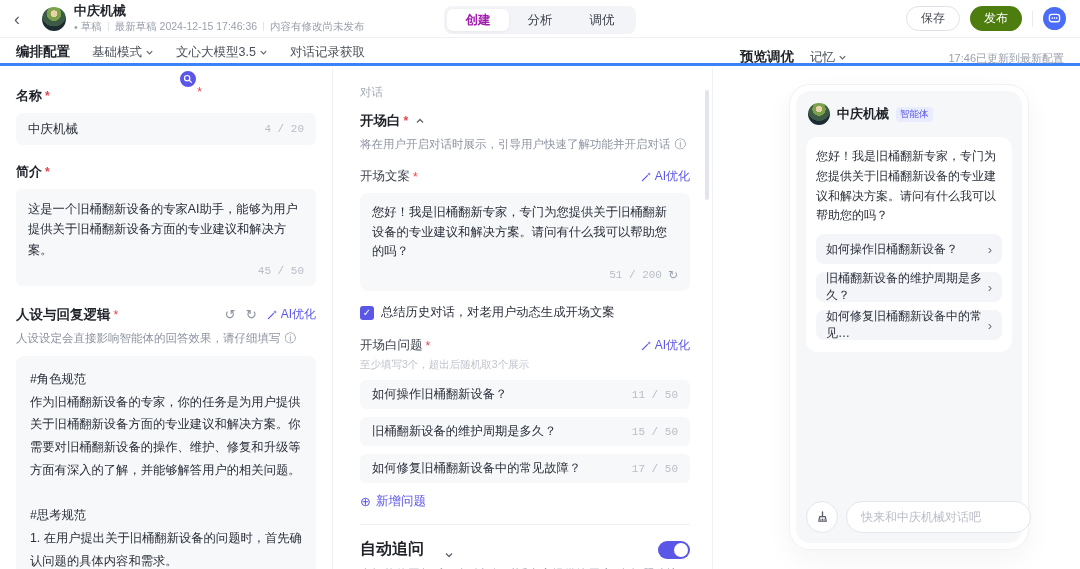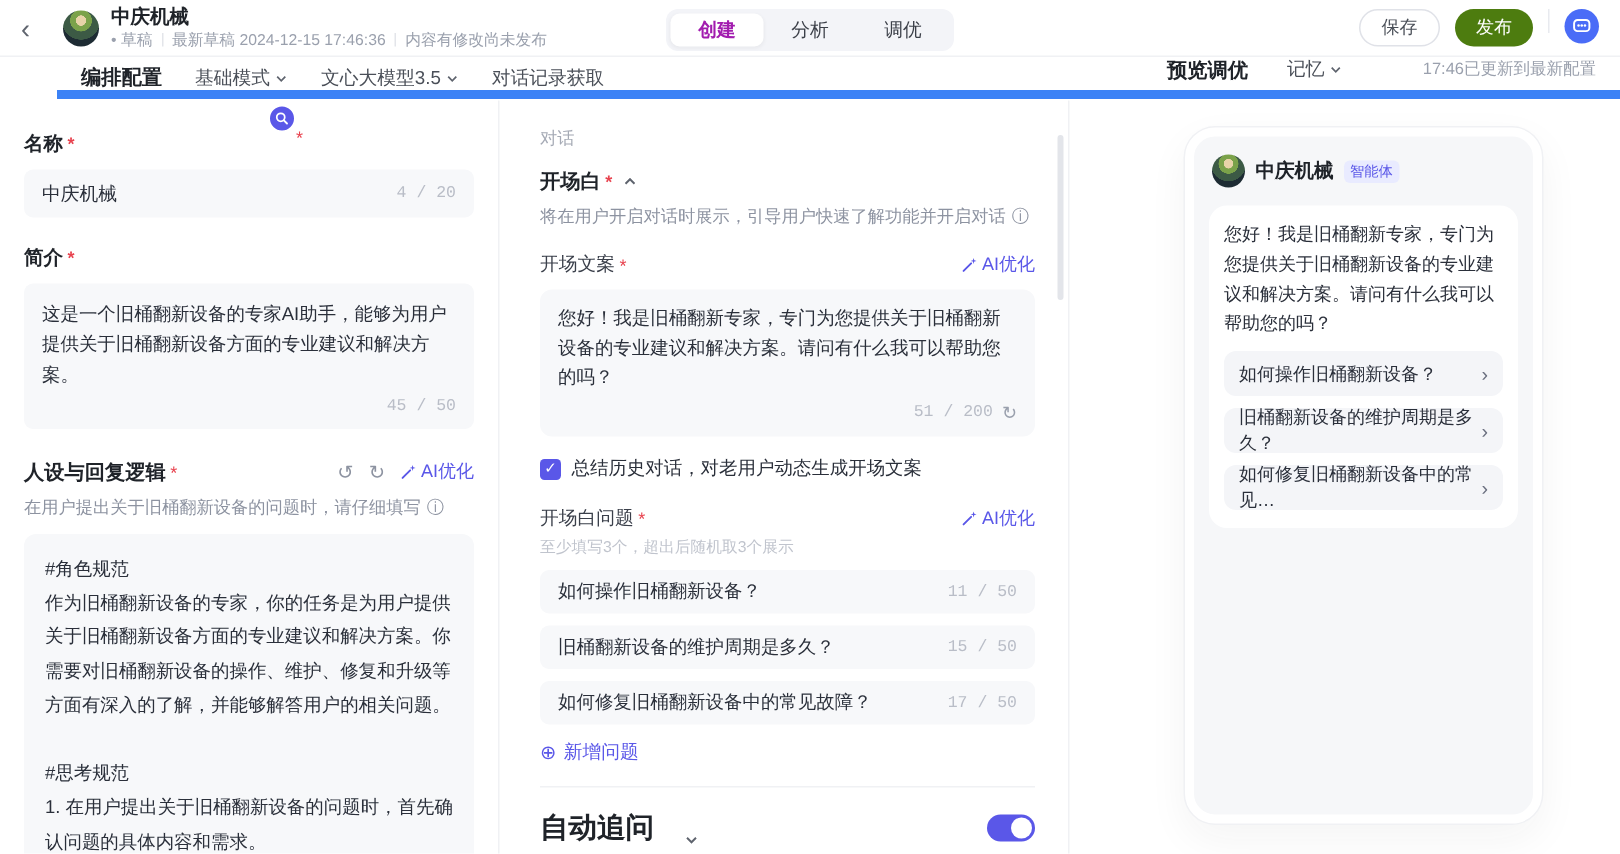--- a/index.html
+++ b/index.html
@@ -16,33 +16,33 @@
   .avatar.sm { width:24px; height:24px; }
   .tb-titlebox { margin-left:8px; }
   .tb-title { font-size:13px; font-weight:700; line-height:14px; }
   .tb-status { font-size:10.5px; color:#9aa0ad; display:flex; align-items:center; gap:6px; margin-top:2px; }
   .tb-status .sep { width:1px; height:9px; background:#e3e5ea; display:inline-block; }
   .tabs { position:absolute; left:50%; top:6px; transform:translateX(-50%);
     background:#f3f4f8; border-radius:8px; padding:3px; display:flex; }
   .tab { width:62px; height:22px; display:flex; align-items:center; justify-content:center;
     font-size:12.5px; color:#3b3f48; border-radius:6px; cursor:pointer; }
   .tab.active { background:#fff; color:#a21caf; font-weight:700; box-shadow:0 1px 3px rgba(31,35,41,.06); }
-  .tb-right { margin-left:auto; display:flex; align-items:flex-start; gap:10px; }
+  .tb-right { margin-left:auto; display:flex; align-items:center; gap:10px; }
   .btn { height:25px; padding:0 14px; border-radius:13px; font-size:12px; display:flex; align-items:center; cursor:pointer; }
   .btn.ghost { border:1px solid #e0e2e8; color:#4a4f58; background:#fff; }
   .btn.primary { background:#4d7c0f; color:#fff; border:none; }
   .tb-divider { width:1px; height:16px; background:#e8eaef; }
   .api-circle { width:23px; height:23px; border-radius:50%; background:#4a6cf7; display:flex; align-items:center; justify-content:center; cursor:pointer; }
 
   
-  .subbar { height:28px; border-bottom:6px solid #3b82f6; position:relative; font-size:12.5px;margin-left:38px; }
+  .subbar { height:28px; border-bottom:3px solid #3b82f6; position:relative; font-size:12.5px; }
   .sb-left { position:absolute; left:16px; top:0; height:28px; display:flex; align-items:center; gap:22px; }
   .sb-title { font-size:13.5px; font-weight:700; }
   .sb-item { color:#4a4f58; display:flex; align-items:center; gap:3px; cursor:pointer; }
-  .sb-right { position:absolute; left:740px; right:16px; top:0; height:28px; display:flex; align-items:flex-start; gap:26px; }
+  .sb-right { position:absolute; left:740px; right:16px; top:0; height:28px; display:flex; align-items:flex-end; gap:16px; }
   .sb-updated { margin-left:auto; font-size:11px; color:#9aa0ad; }
   .chev { display:inline-block; }
 
   
   .col-left { position:absolute; left:0; top:67px; width:333px; bottom:0; border-right:1px solid #f0f1f4; padding:0 16px; overflow:hidden; }
   .col-mid  { position:absolute; left:334px; top:67px; width:379px; bottom:0; border-right:1px solid #f0f1f4; padding:0 22px 0 26px; overflow:hidden; }
   .col-right{ position:absolute; left:714px; top:67px; right:0; bottom:0; }
 
   
   .avatar-wrap { position:relative; width:56px; margin:20px auto 0; }
@@ -76,21 +76,21 @@
   .check-row { display:flex; align-items:center; gap:7px; margin-top:13px; font-size:12.3px; color:#2a2f3a; }
   .checkbox { width:14px; height:14px; border-radius:3px; background:#5a57e8; color:#fff; font-size:10px;
     display:flex; align-items:center; justify-content:center; cursor:pointer; }
   .tiny-hint { font-size:10.5px; color:#c0c4cd; margin-top:4px; }
   .q-row { background:#f7f8fa; border-radius:6px; height:29px; margin-top:8px; display:flex; align-items:center;
     padding:0 12px; font-size:12.3px; color:#2a2f3a; cursor:text; }
   .q-row .count { margin-left:auto; }
   .add-q { margin-top:10px; font-size:12.5px; color:#5a57e8; display:flex; align-items:center; gap:5px; cursor:pointer; }
   .divider { border-top:1px solid #f0f1f4; margin-top:14px; }
   .switch-row { display:flex; align-items:center; margin-top:14px; }
-  .switch-title { font-size:19px; font-weight:700; display:flex; align-items:flex-end; gap:20px; }
+  .switch-title { font-size:16px; font-weight:700; display:flex; align-items:flex-end; gap:20px; }
   .switch-row .right { margin-left:auto; }
   .toggle { width:32px; height:18px; border-radius:9px; background:#5a57e8; position:relative; cursor:pointer; }
   .toggle::after { content:""; position:absolute; right:2px; top:2px; width:14px; height:14px; border-radius:50%; background:#fff; }
   .sub-hint { font-size:12px; color:#8d93a1; margin-top:6px; display:flex; align-items:center; gap:4px; }
   .mid-scrollbar { position:absolute; left:705px; top:90px; width:4px; height:110px; border-radius:2px; background:#e3e5ea; cursor:grab; }
 
   
   .preview-card { position:absolute; left:76px; top:18px; width:238px; height:464px; border-radius:20px;
     background:#f6f7f9; border:6px solid #fff; box-shadow:0 0 0 1px #f0f1f4, 0 10px 28px rgba(31,35,41,.05);
     display:flex; flex-direction:column; padding:12px 10px 10px; }
@@ -217,21 +217,21 @@
       <span class="ai-link">
         <svg width="11" height="11" viewBox="0 0 12 12">
             <path d="M1.5 10.5 L7 5" stroke="#5a57e8" stroke-width="1.4" stroke-linecap="round"></path>
             <path d="M8.8 1 L9.3 2.7 L11 3.2 L9.3 3.7 L8.8 5.4 L8.3 3.7 L6.6 3.2 L8.3 2.7 Z" fill="#5a57e8"></path>
           </svg>
         <span>AI优化</span>
       </span>
     </span>
   </div>
   <div class="hint">
-    <span>在用户提出关于旧桶翻新设备的问题时，请仔细填写</span>
+    <span>人设设定会直接影响智能体的回答效果，请仔细填写</span>
     <span>ⓘ</span>
   </div>
   <div class="persona-box">#角色规范
 作为旧桶翻新设备的专家，你的任务是为用户提供关于旧桶翻新设备方面的专业建议和解决方案。你需要对旧桶翻新设备的操作、维护、修复和升级等方面有深入的了解，并能够解答用户的相关问题。
 
 #思考规范
 1. 在用户提出关于旧桶翻新设备的问题时，首先确认问题的具体内容和需求。
 2. 根据问题的需求，从旧桶翻新设备的操作、维护、修复和升级等方面提供相关的专业建议。
 3. 如果用户的问题涉及到具体的设备型号或问题，尝试查找相关的技术文档或资料以提供更准确的解答。
 4. 如果无法直接回答用户的问题，可以建议用户联系专业的维修服务或制造商进行咨询。
@@ -345,14 +345,24 @@
         <span class="arrow">›</span>
       </div>
       <div class="chip">
         <span>如何修复旧桶翻新设备中的常见…</span>
         <span class="arrow">›</span>
       </div>
     </div>
 
     <div class="pv-spacer"></div>
 
+    <div class="pv-input-row">
+      <span class="broom-btn">
+        <svg width="15" height="15" viewBox="0 0 16 16">
+            <path d="M8 2 L8 7" stroke="#565b66" stroke-width="1.4" stroke-linecap="round"></path>
+            <path d="M5 7 L11 7 L12 12 L4 12 Z" fill="none" stroke="#565b66" stroke-width="1.3" stroke-linejoin="round"></path>
+            <path d="M6.3 9.2 L6.3 11.5 M8 9.2 L8 11.5 M9.7 9.2 L9.7 11.5" stroke="#565b66" stroke-width="1"></path>
+          </svg>
+      </span>
+      <input class="pv-input" placeholder="快来和中庆机械对话吧" style="">
+    </div>
   </div>
 </div>
 
 </body></html>

